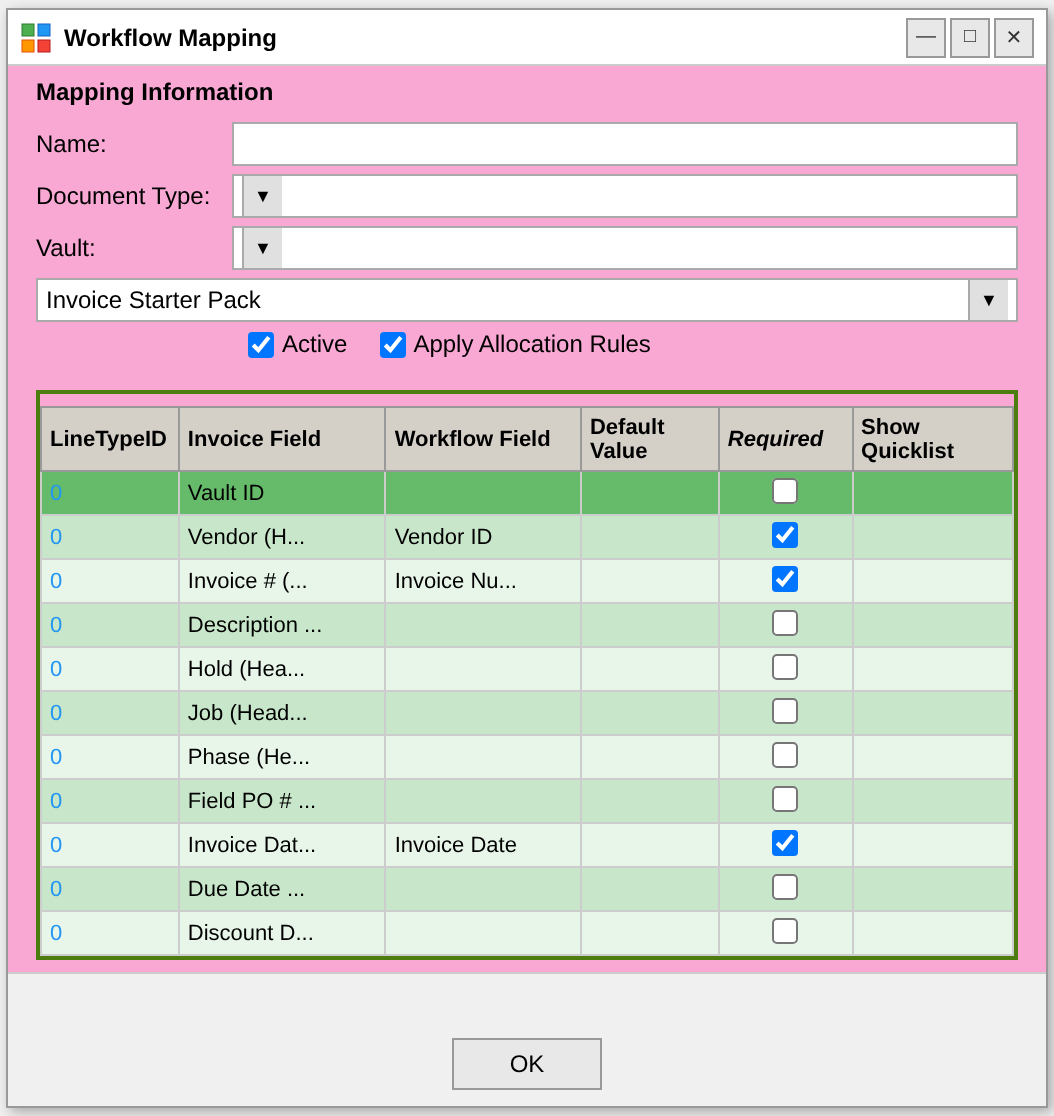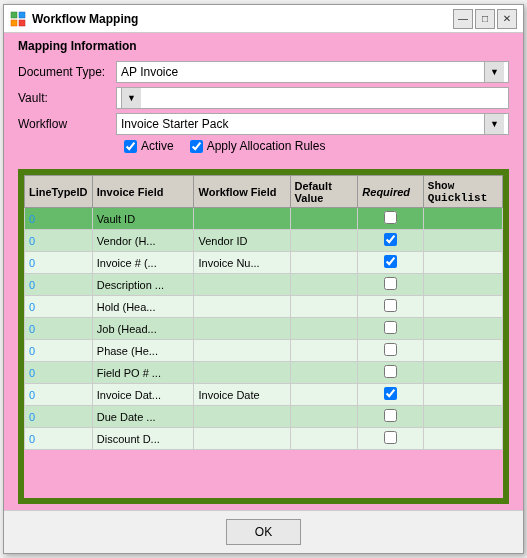--- a/index.html
+++ b/index.html
@@ -210,21 +210,21 @@
       overflow: hidden;
       white-space: nowrap;
       text-overflow: ellipsis;
     }
 
     .col-linetype { width: 60px; }
     .col-invoice { width: 90px; }
     .col-workflow { width: 85px; }
     .col-default { width: 60px; }
     .col-required { width: 58px; font-style: italic; }
-    .col-show { width: 70px; font-family: Liberation Mono, monospace; }
+    .col-show { width: 70px; }
 
     
     .footer {
       padding: 8px;
       display: flex;
       justify-content: center;
       gap: 12px;
       flex-shrink: 0;
       border-top: 1px solid #ccc;
       background: #f0f0f0;
@@ -233,27 +233,29 @@
     .footer-btn {
       width: 75px;
       height: 26px;
       border: 1px solid #999;
       background: #e8e8e8;
       font-size: 12px;
       cursor: pointer;
       display: flex;
       align-items: center;
       justify-content: center;
+      margin-top: 24px;
     }
 
     .table-wrapper {
       display: flex;
       flex: 1;
       overflow: hidden;
-      border: 6px solid #4d7c0f;
+      border: 2px solid #4d7c0f;
+      align-items: flex-end;
     }
 
     .table-inner {
       flex: 1;
       overflow-y: scroll;
       overflow-x: hidden;
     }
 
     ::-webkit-scrollbar {
       width: 14px;
@@ -291,42 +293,46 @@
       <button class="title-btn">□</button>
       <button class="title-btn close">✕</button>
     </div>
   </div>
 
   <div class="content">
 
     <div class="form-section">
       <div class="section-title">Mapping Information</div>
 
+      <div class="form-row">
+        <span class="form-label">Name:</span>
+        <div class="form-control">
+          <input type="text" value="" style="">
+        </div>
+      </div>
 
       <div class="form-row">
         <span class="form-label">Document Type:</span>
         <div class="form-control">
           <div class="dropdown">
-            <span class="dropdown-text">AP Invoice</span>
             <span class="dropdown-arrow">▼</span>
           </div>
         </div>
       </div>
 
       <div class="form-row">
         <span class="form-label">Vault:</span>
         <div class="form-control">
           <div class="dropdown">
             <span class="dropdown-arrow">▼</span>
           </div>
         </div>
       </div>
 
       <div class="form-row">
-        <span class="form-label">Workflow</span>
         <div class="form-control">
           <div class="dropdown">
             <span class="dropdown-text">Invoice Starter Pack</span>
             <span class="dropdown-arrow">▼</span>
           </div>
         </div>
       </div>
 
       <div class="form-row checkbox-row">
         <span class="form-label"></span>

